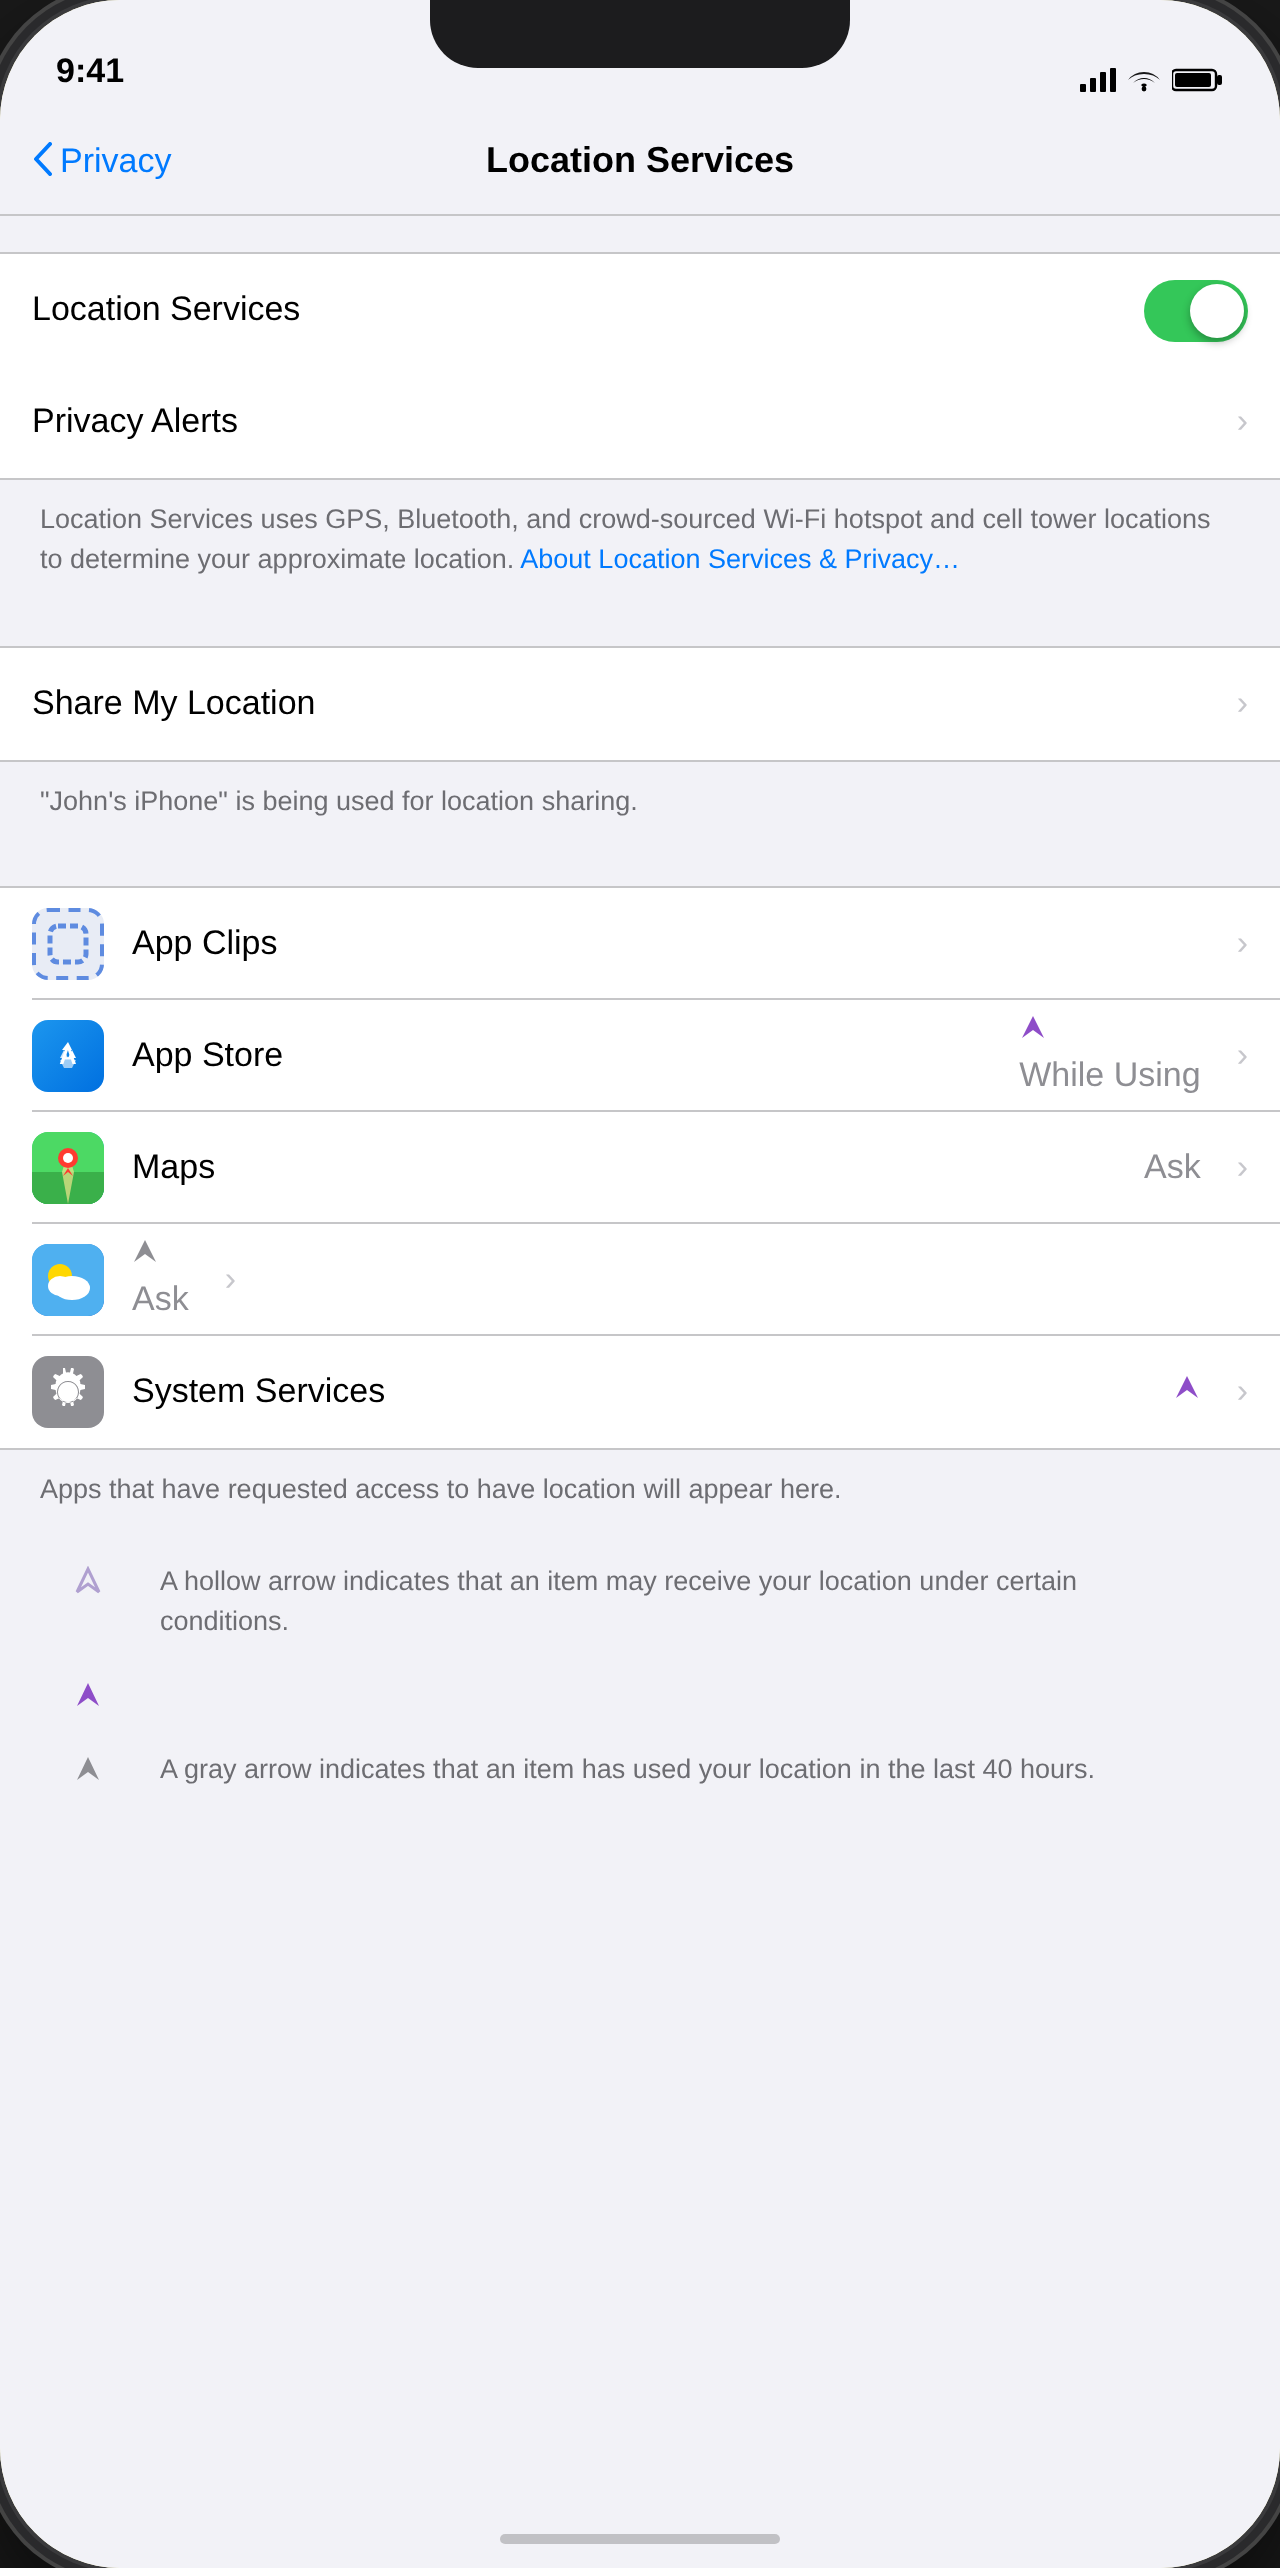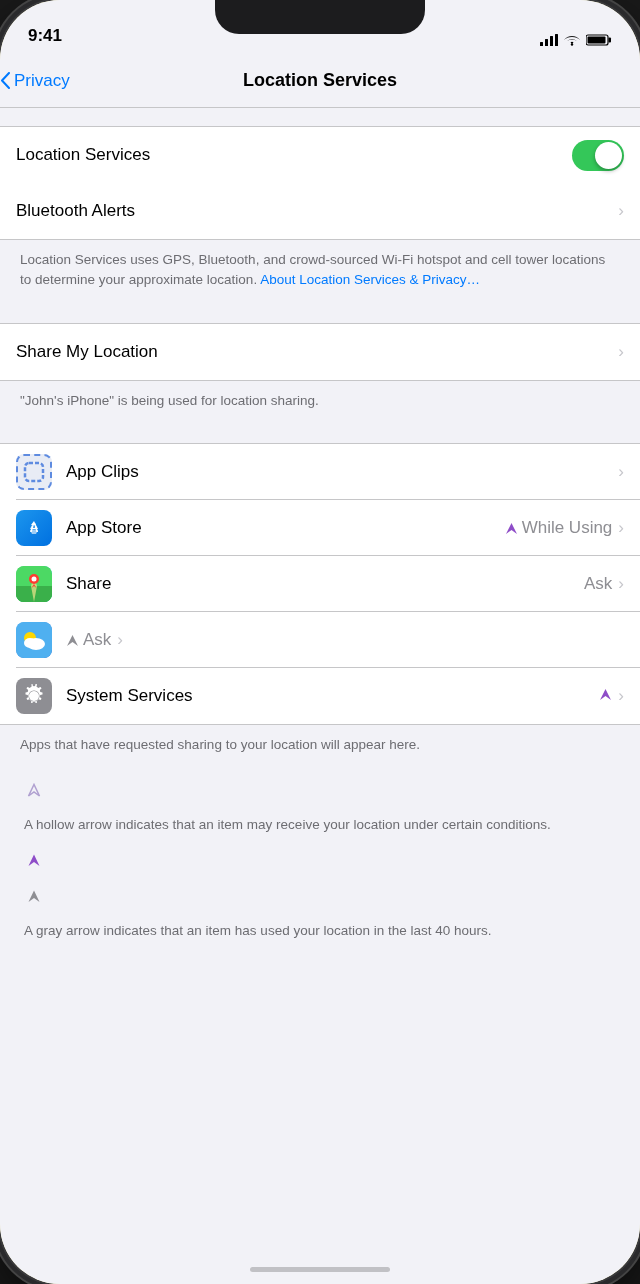--- a/index.html
+++ b/index.html
@@ -78,23 +78,22 @@
       background: #f2f2f7;
       display: flex;
       align-items: center;
       justify-content: center;
       position: relative;
       border-bottom: 1px solid #c6c6c8;
     }
 
     .nav-back {
       position: absolute;
-      left: 0;
-      display: flex;
-      align-items: center;
+      left: 16px;
+      display: flex;
       color: #007aff;
       font-size: 17px;
       gap: 4px;
     }
 
     .nav-title {
       font-size: 18px;
       font-weight: 600;
       color: #000;
     }
@@ -152,24 +151,25 @@
 
     .list-row-label {
       flex: 1;
       font-size: 17px;
       color: #000;
     }
 
     .list-row-value {
       font-size: 17px;
       color: #8e8e93;
-      margin-right: 6px;
-      display: flex;
-      align-items: flex-end;
+      margin-right: 18px;
+      display: flex;
+      align-items: flex-start;
       gap: 4px;
+      flex-direction: column;
     }
 
     .chevron {
       color: #c7c7cc;
       font-size: 17px;
     }
 
     
     .toggle {
       width: 52px;
@@ -279,23 +279,22 @@
       border-radius: 0 3px 3px 0;
       width: 6px;
       top: 220px;
       height: 100px;
     }
 
     
     .legend-row {
       display: flex;
       align-items: flex-start;
-      padding: 8px 24px;
-      gap: 14px;
-      flex-direction: column;
+      padding: 8px 34px;
+      gap: 26px;
     }
 
     .legend-icon {
       margin-top: 2px;
       flex-shrink: 0;
       width: 20px;
       text-align: center;
     }
 
     .legend-text {
@@ -358,21 +357,21 @@
 
       <div class="section-spacer"></div>
       <div class="list-container">
         <div class="list-row">
           <span class="list-row-label">Location Services</span>
           <div class="toggle">
             <div class="toggle-knob"></div>
           </div>
         </div>
         <div class="list-row">
-          <span class="list-row-label">Bluetooth Alerts</span>
+          <span class="list-row-label">Privacy Alerts</span>
           <span class="chevron">›</span>
         </div>
       </div>
 
       <div class="section-footer">
         <span>Location Services uses GPS, Bluetooth, and crowd-sourced Wi-Fi hotspot and cell tower locations to determine your approximate location.</span>
         <a href="#"> <span>About Location Services &amp; Privacy…</span></a>
       </div>
 
       <div class="section-spacer"></div>
@@ -431,21 +430,21 @@
               <rect y="20" width="36" height="16" rx="0" fill="#3ab04a"></rect>
               <rect y="28" width="36" height="8" rx="0" fill="#3ab04a"></rect>
 
               <path d="M18 36 L15 20 L18 10 L21 20 Z" fill="#f0e68c" opacity="0.7"></path>
 
               <circle cx="18" cy="13" r="5" fill="#ff3b30"></circle>
               <circle cx="18" cy="13" r="2.5" fill="white"></circle>
               <path d="M18 18 L15.5 22 L18 20 L20.5 22 Z" fill="#ff3b30"></path>
             </svg>
           </div>
-          <span class="list-row-label">Share</span>
+          <span class="list-row-label">Maps</span>
           <div class="list-row-value">
             <span>Ask</span>
           </div>
           <span class="chevron">›</span>
         </div>
 
         <div class="list-row">
           <div class="app-icon icon-weather">
             <svg width="36" height="36" viewBox="0 0 36 36">
               <rect width="36" height="36" rx="8" fill="#4fb0f0"></rect>
@@ -480,21 +479,21 @@
               <svg width="13" height="13" viewBox="0 0 13 13">
                 <path d="M1 12 L6.5 1 L12 12 L6.5 8 Z" fill="#8e4dc8"></path>
               </svg>
             </span>
           </div>
           <span class="chevron">›</span>
         </div>
       </div>
 
       <div class="section-footer">
-        <span>Apps that have requested sharing to your location will appear here.</span>
+        <span>Apps that have requested access to have location will appear here.</span>
       </div>
 
       <div style="padding: 4px 0 20px;">
         <div class="legend-row">
           <div class="legend-icon">
             <svg width="14" height="14" viewBox="0 0 14 14">
               <path d="M1.5 13 L7 1.5 L12.5 13 L7 9 Z" fill="none" stroke="#b0a0d0" stroke-width="1.5"></path>
             </svg>
           </div>
           <span class="legend-text">A hollow arrow indicates that an item may receive your location under certain conditions.</span>

